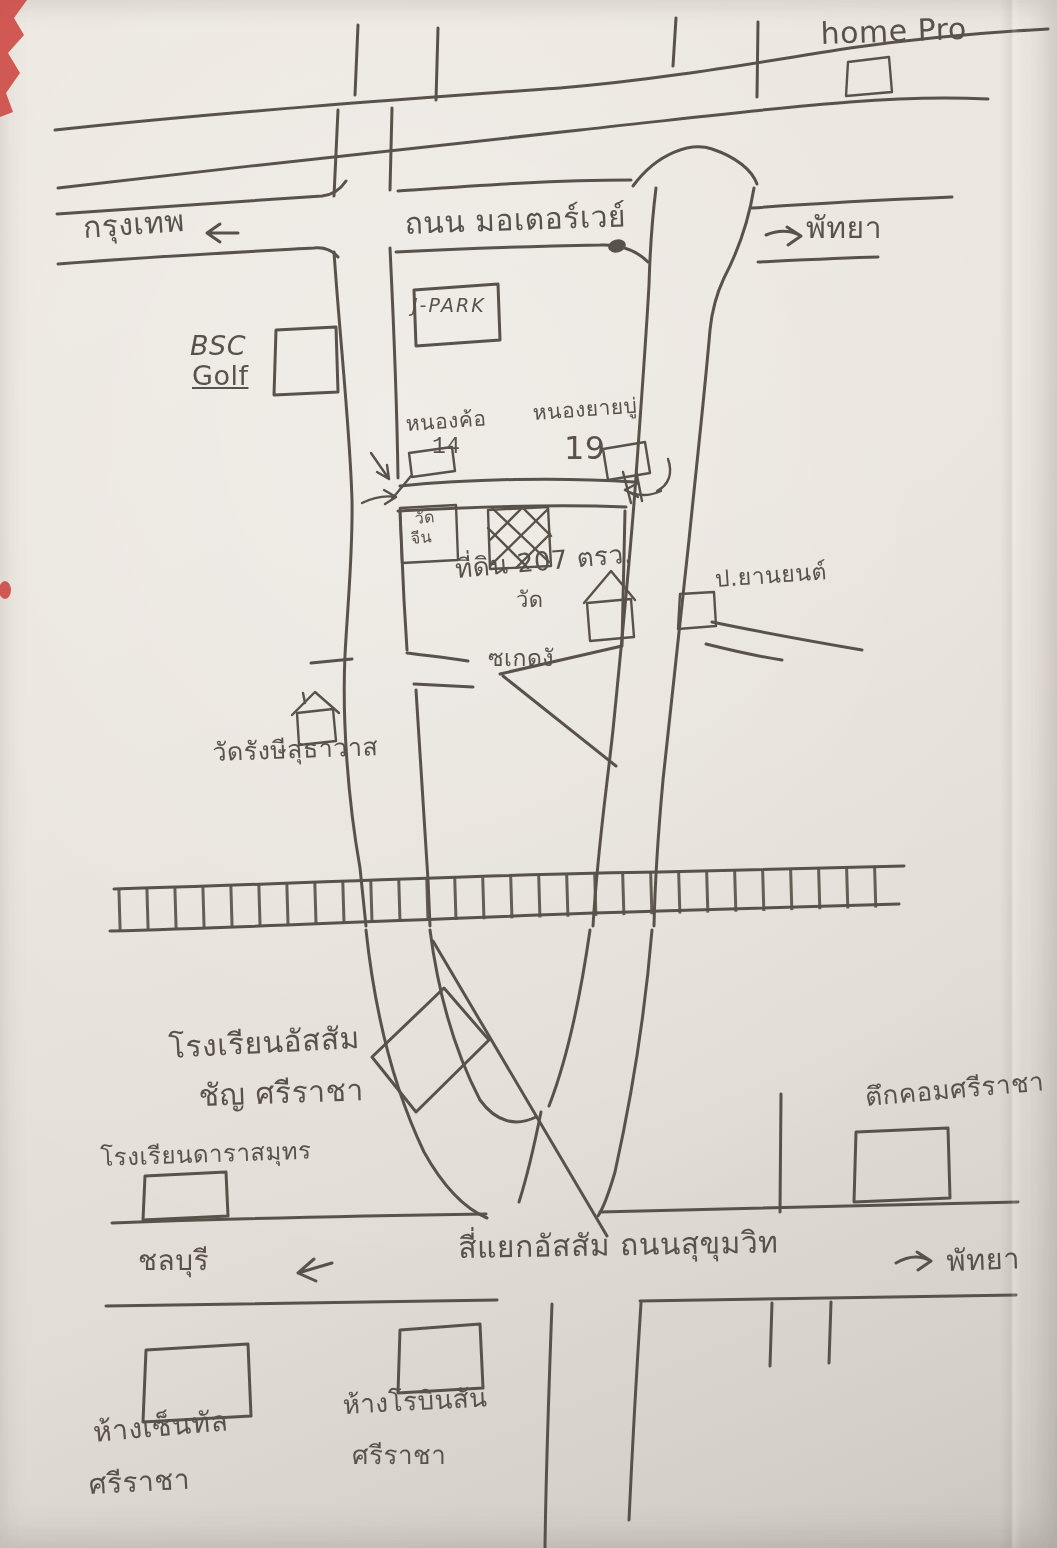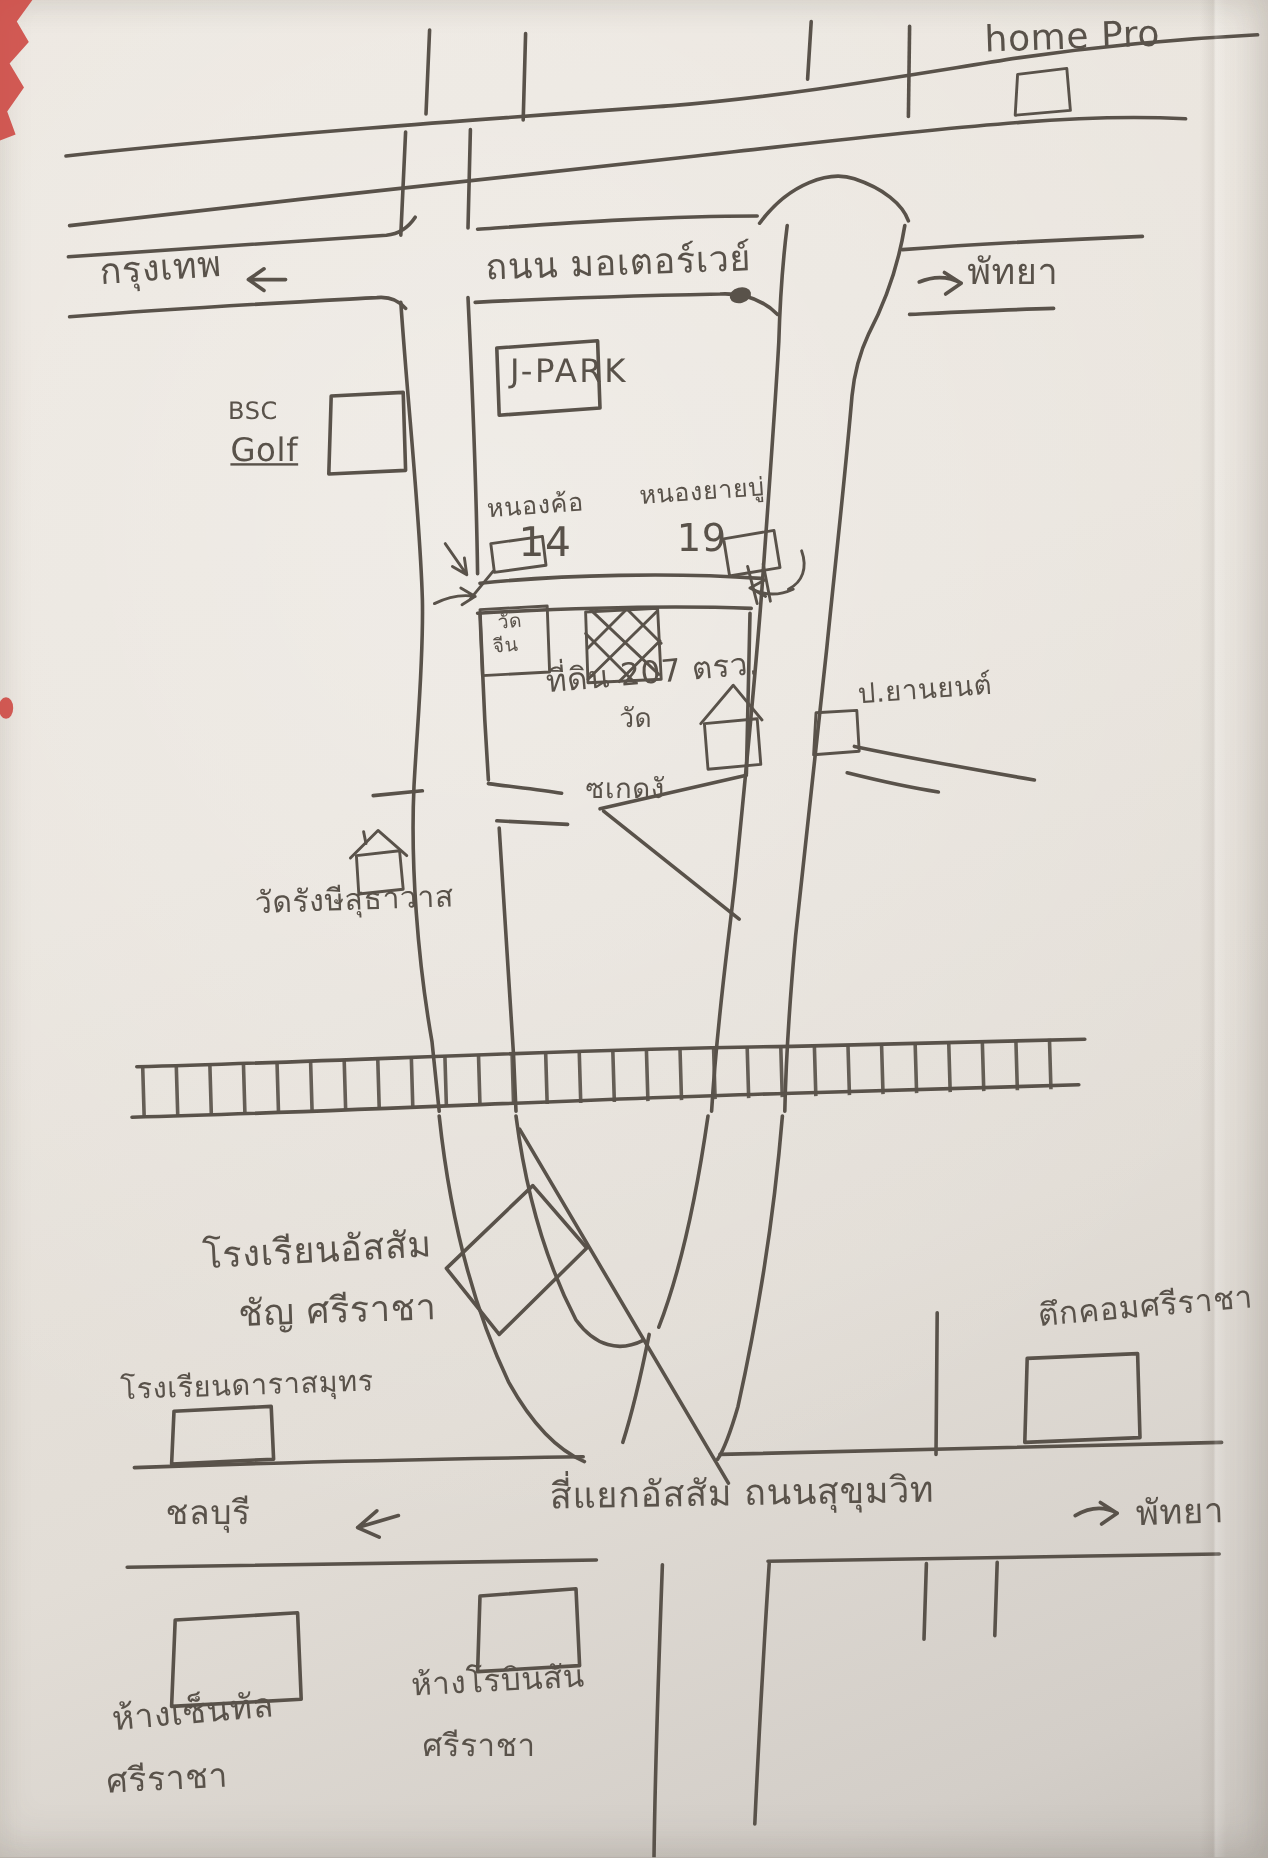--- a/index.html
+++ b/index.html
@@ -187,25 +187,25 @@
       <path class="stroke" d="M896 1263 C908 1256, 920 1255, 931 1261 M931 1261 L917 1252 M931 1261 L918 1270"></path>
     </g>
   </svg>
 
   <div class="crease" style="left:1000px;top:0;width:22px;height:1548px;"></div>
 
   <div class="lbl" style="left:820px;top:18px;font-size:30px;transform:rotate(-2deg);">home Pro</div>
   <div class="lbl" style="left:82px;top:212px;font-size:30px;transform:rotate(-4deg);">กรุงเทพ</div>
   <div class="lbl" style="left:404px;top:208px;font-size:30px;transform:rotate(-2deg);">ถนน มอเตอร์เวย์</div>
   <div class="lbl" style="left:806px;top:212px;font-size:30px;">พัทยา</div>
-  <div class="lbl" style="left:425px;top:296px;font-size:27px;letter-spacing:2px;">J-PARK</div>
-  <div class="lbl" style="left:190px;top:332px;font-size:20px;">BSC</div>
+  <div class="lbl" style="left:412px;top:296px;font-size:19px;letter-spacing:2px;font-style:italic;">J-PARK</div>
+  <div class="lbl" style="left:190px;top:332px;font-size:27px;font-style:italic;">BSC</div>
   <div class="lbl" style="left:192px;top:362px;font-size:27px;text-decoration:underline;">Golf</div>
   <div class="lbl" style="left:405px;top:413px;font-size:21px;transform:rotate(-4deg);">หนองค้อ</div>
-  <div class="lbl" style="left:432px;top:435px;font-size:34px;">14</div>
+  <div class="lbl" style="left:432px;top:435px;font-size:23px;font-family:Liberation Mono, monospace;">14</div>
   <div class="lbl" style="left:532px;top:402px;font-size:21px;transform:rotate(-4deg);">หนองยายบู่</div>
   <div class="lbl" style="left:564px;top:432px;font-size:32px;">19</div>
   <div class="lbl" style="left:414px;top:511px;font-size:16px;transform:rotate(-5deg);">วัด</div>
   <div class="lbl" style="left:410px;top:531px;font-size:16px;transform:rotate(-5deg);">จีน</div>
   <div class="lbl" style="left:454px;top:556px;font-size:26px;transform:rotate(-5deg);">ที่ดิน 207 ตรว.</div>
   <div class="lbl" style="left:516px;top:588px;font-size:22px;">วัด</div>
   <div class="lbl" style="left:488px;top:610px;font-size:23px;margin-top:36px;">ซเกดงั</div>
   <div class="lbl" style="left:714px;top:567px;font-size:23px;transform:rotate(-4deg);">ป.ยานยนต์</div>
   <div class="lbl" style="left:212px;top:740px;font-size:25px;transform:rotate(-2deg);">วัดรังษีสุธาวาส</div>
   <div class="lbl" style="left:168px;top:1032px;font-size:30px;transform:rotate(-3deg);">โรงเรียนอัสสัม</div>

